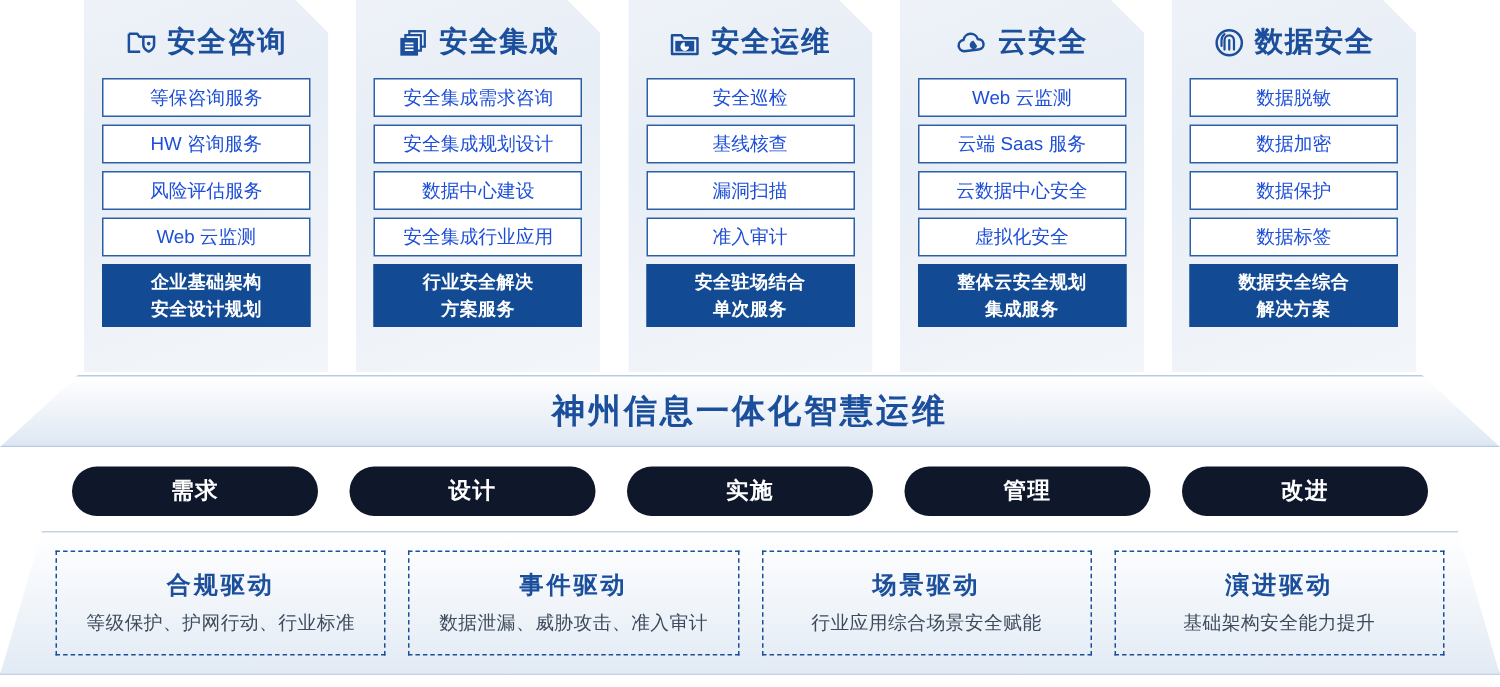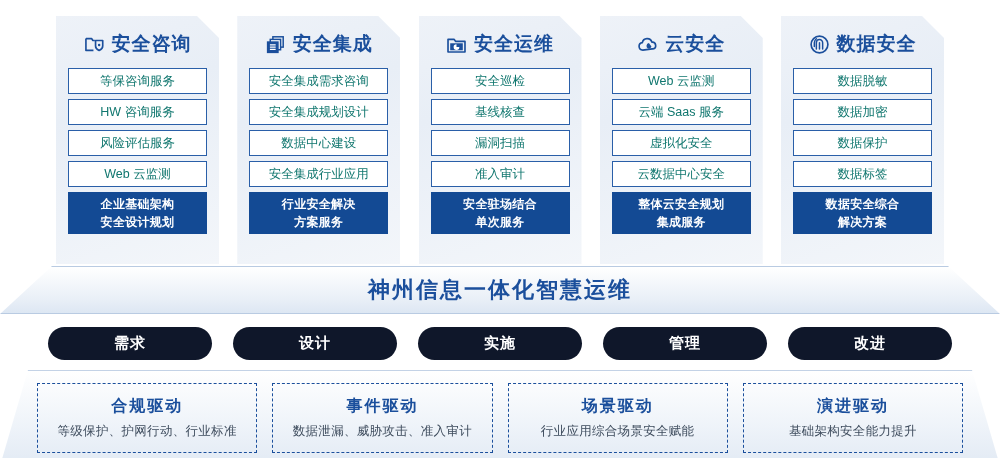--- a/index.html
+++ b/index.html
@@ -3,21 +3,21 @@
 <meta charset="utf-8">
 <title>安全服务体系</title>
 <style>
   * { box-sizing: border-box; margin: 0; padding: 0; }
   html, body {
     width: 1000px; height: 458px;
     background: #ffffff;
     font-family: "Liberation Sans", "DejaVu Sans", sans-serif;
     overflow: hidden;
   }
-  #root { position: relative; width: 1000px; height: 336px; margin-top: 16px; }
+  #root { position: relative; width: 1000px; height: 336px; }
 
   
   .cards { position: absolute; left: 0; top: 0; width: 1000px; height: 252px;
            display: flex; justify-content: space-between; padding: 0 56px; }
   .card {
     position: relative;
     width: 163px; height: 248px;
     background: linear-gradient(160deg,#eef2f8 0%, #e8eef6 35%, #f3f6fa 100%);
     -webkit-clip-path: polygon(0 0, calc(100% - 22px) 0, 100% 22px, 100% 100%, 0 100%);
     clip-path: polygon(0 0, calc(100% - 22px) 0, 100% 22px, 100% 100%, 0 100%);
@@ -29,21 +29,21 @@
   }
   .card-head .ttl {
     font-size: 19px; font-weight: bold; color: #1b4f9c; letter-spacing: 1px;
   }
   .ico { width: 21px; height: 21px; display: block; flex: 0 0 auto; }
 
   .item {
     height: 26px; margin-bottom: 5px;
     border: 1px solid #2a5fa8; background: #ffffff;
     display: flex; align-items: center; justify-content: center;
-    font-size: 12.5px; color: #0f766e; white-space: nowrap;
+    font-size: 12.5px; color: #1d4ed8; white-space: nowrap;
   }
   .item-solid {
     height: 42px; margin-top: 3px;
     background: #134a94; border: 1px solid #134a94;
     display: flex; flex-direction: column; align-items: center; justify-content: center;
     color: #ffffff; font-size: 12px; font-weight: bold; line-height: 18px;
     letter-spacing: .3px;
   }
 
   
@@ -159,22 +159,22 @@
     <div class="card">
       <div class="card-head">
         <svg class="ico" viewBox="0 0 24 24">
           <path d="M6.6 18.4a4.3 4.3 0 0 1-.5-8.56A5.6 5.6 0 0 1 17 9.3a3.9 3.9 0 0 1 1.2 7.7 4 4 0 0 1-.8.08z" fill="none" stroke="#1b4f9c" stroke-width="1.9" stroke-linejoin="round"></path>
           <path d="M13.6 10.2a3.5 3.5 0 0 0-1.1 6.4c1.9.6 3.6-.5 4-2.2z" fill="#1b4f9c"></path>
         </svg>
         <span class="ttl">云安全</span>
       </div>
       <div class="item">Web 云监测</div>
       <div class="item">云端 Saas 服务</div>
+      <div class="item">云数据中心安全</div>
       <div class="item">虚拟化安全</div>
-      <div class="item">云数据中心安全</div>
       <div class="item-solid">
         <span>整体云安全规划</span>
         <span>集成服务</span>
       </div>
     </div>
 
     <div class="card">
       <div class="card-head">
         <svg class="ico" viewBox="0 0 24 24">
           <circle cx="12" cy="12" r="9.6" fill="none" stroke="#1b4f9c" stroke-width="1.9"></circle>

